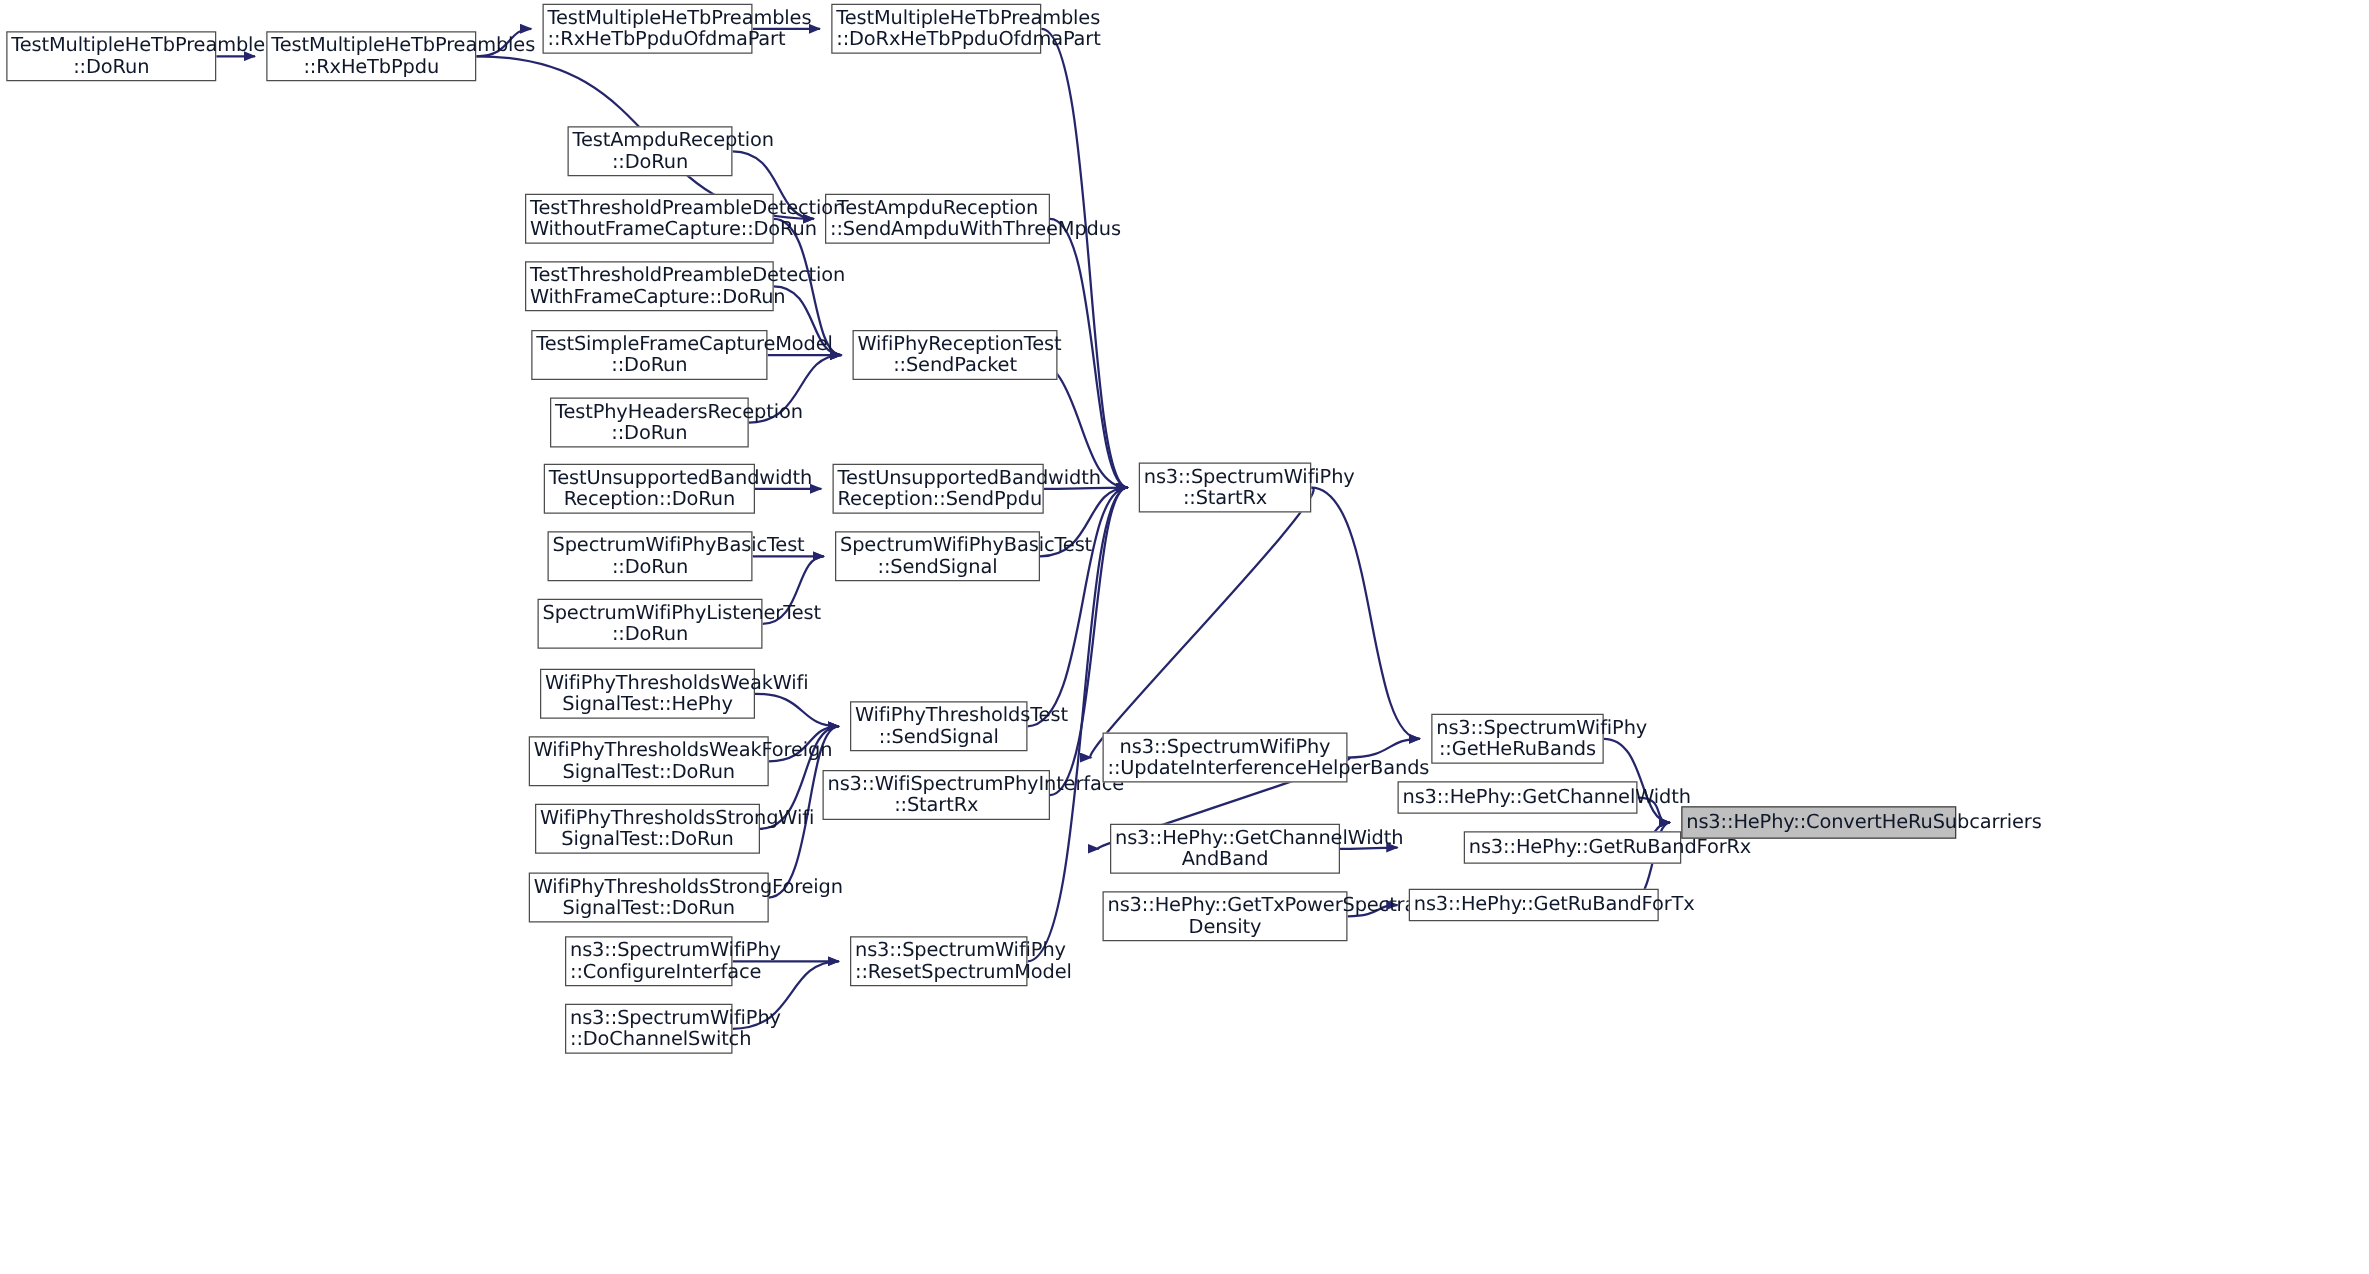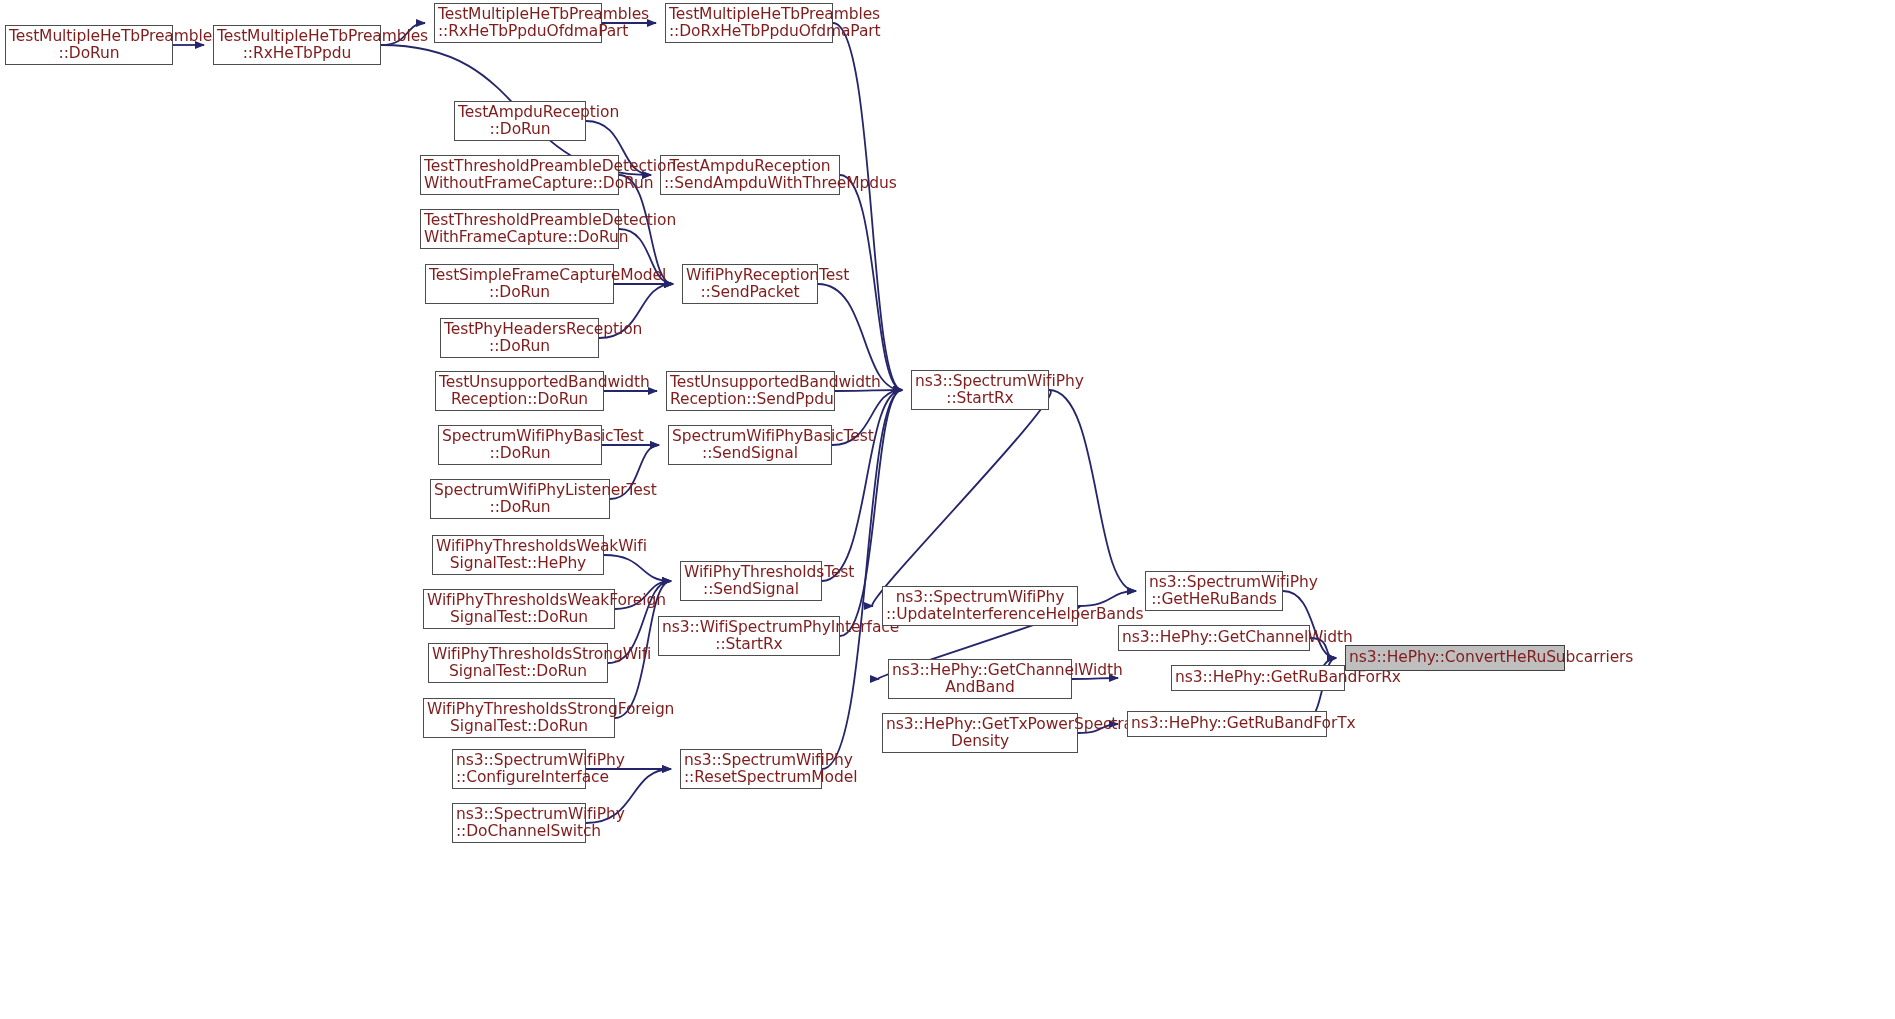--- a/index.html
+++ b/index.html
@@ -4,21 +4,21 @@
 <style>
   html,body{margin:0;padding:0;background:#ffffff;}
   body{font-family:"DejaVu Sans","Liberation Sans",sans-serif;}
   #canvas{position:relative;width:1895px;height:1019px;background:#ffffff;overflow:hidden;}
   svg#edges{position:absolute;left:0;top:0;width:1895px;height:1019px;pointer-events:none;}
   .node{
     position:absolute;
     box-sizing:border-box;
     border:1.6px solid #4d4d4d;
     background:#ffffff;
-    color:#7f1d1d;
+    color:#0f172a;
     display:flex;
     align-items:center;
     justify-content:center;
     text-align:center;
     line-height:1.12;
     font-size:15.5px;
     letter-spacing:-0.1px;
     white-space:pre-line;
     padding:1px 3px;
   }
@@ -86,21 +86,21 @@
       <div class="node" style="left: 454px; top: 101px; width: 132px; height: 40px;"><span>TestAmpduReception
 ::DoRun</span></div>
       <div class="node" style="left: 660px; top: 155px; width: 180px; height: 40px;"><span>TestAmpduReception
 ::SendAmpduWithThreeMpdus</span></div>
       <div class="node" style="left: 420px; top: 155px; width: 199px; height: 40px;"><span>TestThresholdPreambleDetection
 WithoutFrameCapture::DoRun</span></div>
       <div class="node" style="left: 420px; top: 209px; width: 199px; height: 40px;"><span>TestThresholdPreambleDetection
 WithFrameCapture::DoRun</span></div>
       <div class="node" style="left: 425px; top: 264px; width: 189px; height: 40px;"><span>TestSimpleFrameCaptureModel
 ::DoRun</span></div>
-      <div class="node" style="left: 682px; top: 264px; width: 136px; height: 40px;"><span>WifiPhyReceptionTest
+      <div class="node" style="left: 682px; top: 264px; width: 164px; height: 40px;"><span>WifiPhyReceptionTest
 ::SendPacket</span></div>
       <div class="node" style="left: 440px; top: 318px; width: 159px; height: 40px;"><span>TestPhyHeadersReception
 ::DoRun</span></div>
       <div class="node" style="left: 435px; top: 371px; width: 169px; height: 40px;"><span>TestUnsupportedBandwidth
 Reception::DoRun</span></div>
       <div class="node" style="left: 666px; top: 371px; width: 169px; height: 40px;"><span>TestUnsupportedBandwidth
 Reception::SendPpdu</span></div>
       <div class="node" style="left: 911px; top: 370px; width: 138px; height: 40px;"><span>ns3::SpectrumWifiPhy
 ::StartRx</span></div>
       <div class="node" style="left: 438px; top: 425px; width: 164px; height: 40px;"><span>SpectrumWifiPhyBasicTest

